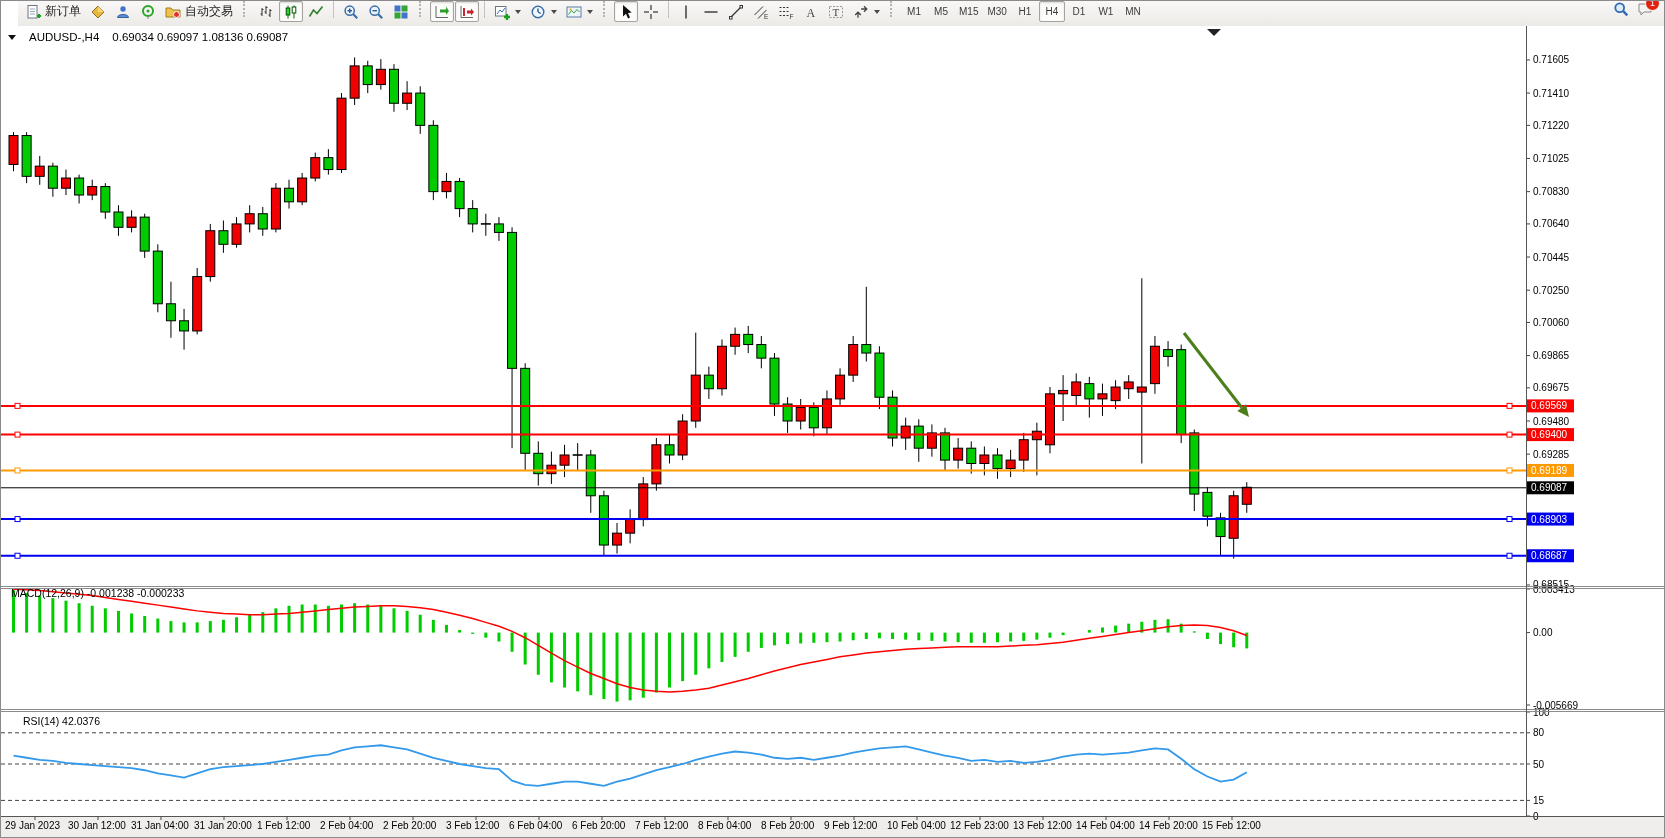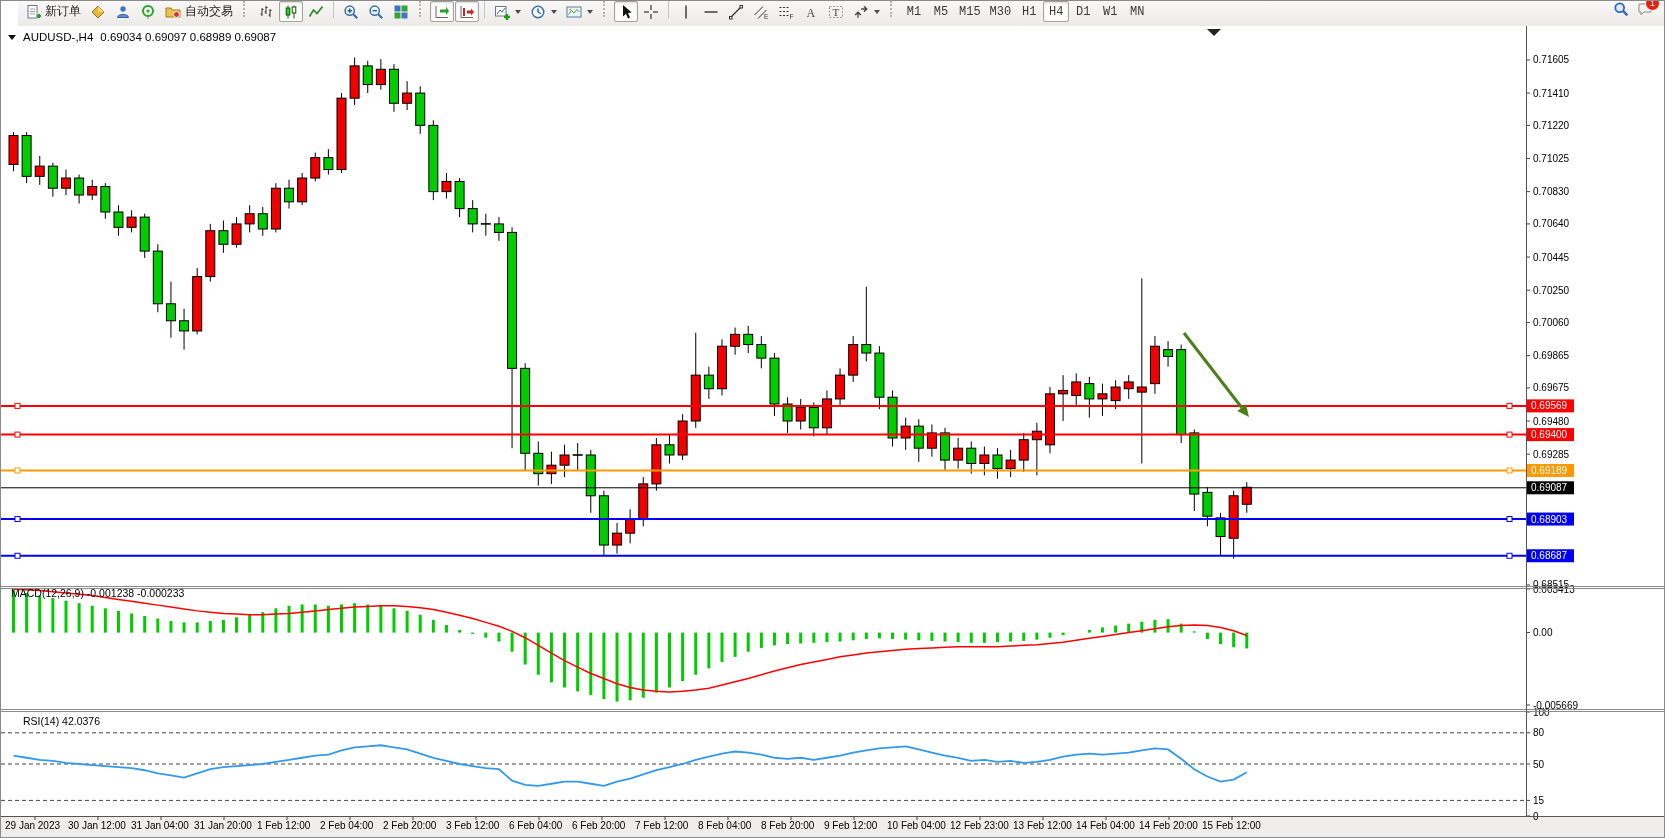--- a/index.html
+++ b/index.html
@@ -10,29 +10,29 @@
            display:flex;align-items:flex-start;padding:0 3px;gap:1px;margin-left:17px;}
   .tbtn{height:21px;min-width:22px;padding:0 3px;display:inline-flex;align-items:center;justify-content:center;
         gap:4px;border:1px solid transparent;border-radius:2px;background:transparent;font-size:12px;color:#222;
         font-family:inherit;cursor:default;}
   .tbtn.pressed{border-color:#a6a39e;background:#fcfcfb;box-shadow:inset 0 1px 2px rgba(0,0,0,.14);}
   .grip{width:3px;height:16px;margin:0 5px;border-left:2px dotted #b6b3ae;}
   .vsep{width:1px;height:17px;margin:0 4px;background:#c6c3be;}
   .ic{width:16px;height:16px;display:block;}
   .caret{width:0;height:0;border-left:3px solid transparent;border-right:3px solid transparent;
          border-top:4px solid #4a4a4a;margin-left:1px;}
-  .tf{font-size:12px;color:#3b3b3b;min-width:26px;font-family:Liberation Mono, monospace;}
+  .tf{font-size:10px;color:#3b3b3b;min-width:26px;}
   .toolbar-right{margin-left:auto;display:flex;align-items:center;gap:8px;padding-right:8px;}
   .bubble-wrap{position:relative;display:inline-flex;}
   .badge{position:absolute;top:-5px;right:-7px;background:#e02310;color:#fff;border-radius:50%;
          width:13px;height:13px;font-size:9px;line-height:13px;text-align:center;border:1px solid #fff;}
   
   .chart-area{position:absolute;top:25px;left:0;width:1665px;height:813px;background:#fff;}
   .chart-area svg{position:absolute;top:0;left:0;font-family:"Liberation Sans","DejaVu Sans",sans-serif;}
-  .chart-title{position:absolute;top:5px;left:7px;font-size:11.5px;color:#000;display:flex;gap:7px;align-items:center;}
+  .chart-title{position:absolute;top:5px;left:7px;font-size:11.5px;color:#000;display:flex;gap:13px;align-items:center;}
   .tri-down{width:0;height:0;border-left:4px solid transparent;border-right:4px solid transparent;border-top:5px solid #111;}
   .pane-label{position:absolute;font-size:10.5px;color:#000;white-space:nowrap;}
   #macd-label{top:561px;left:10px;}
   #rsi-label{top:689px;left:22px;}
 </style>
 </head>
 <body>
 
 <div class="app">
 
@@ -710,19 +710,19 @@
         <text x="1201" y="803" fill="#000" font-size="10" text-anchor="start">15 Feb 12:00</text>
         <line x1="1231" y1="790.5" x2="1231" y2="794" stroke="#444" stroke-width="1"></line>
         <line x1="1183" y1="307" x2="1240.6562006385486" y2="381.5095515944321" stroke="#4C7F1C" stroke-width="3"></line>
         <polygon points="1248,391 1236.3064117859967,384.8754596350973 1245.0059894911005,378.1436435537669" fill="#4C7F1C"></polygon>
         <polygon points="1206,3 1220,3 1213,10" fill="#222"></polygon>
       </svg>
 
     <div class="chart-title">
       <span class="tri-down"></span>
       <span>AUDUSD-,H4</span>
-      <span>0.69034 0.69097 0.68989 0.69087</span>
+      <span>0.69034 0.69097 1.08136 0.69087</span>
     </div>
 
     <div class="pane-label" id="macd-label">MACD(12,26,9) -0.001238 -0.000233</div>
     <div class="pane-label" id="rsi-label">RSI(14) 42.0376</div>
   </div>
 </div>
 
 </body></html>

